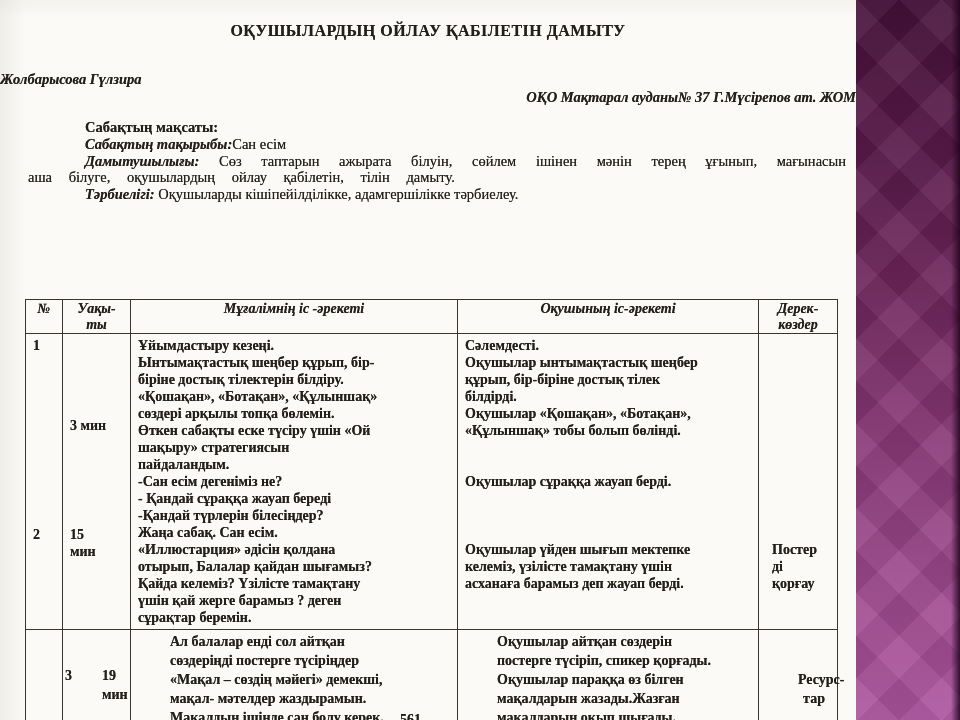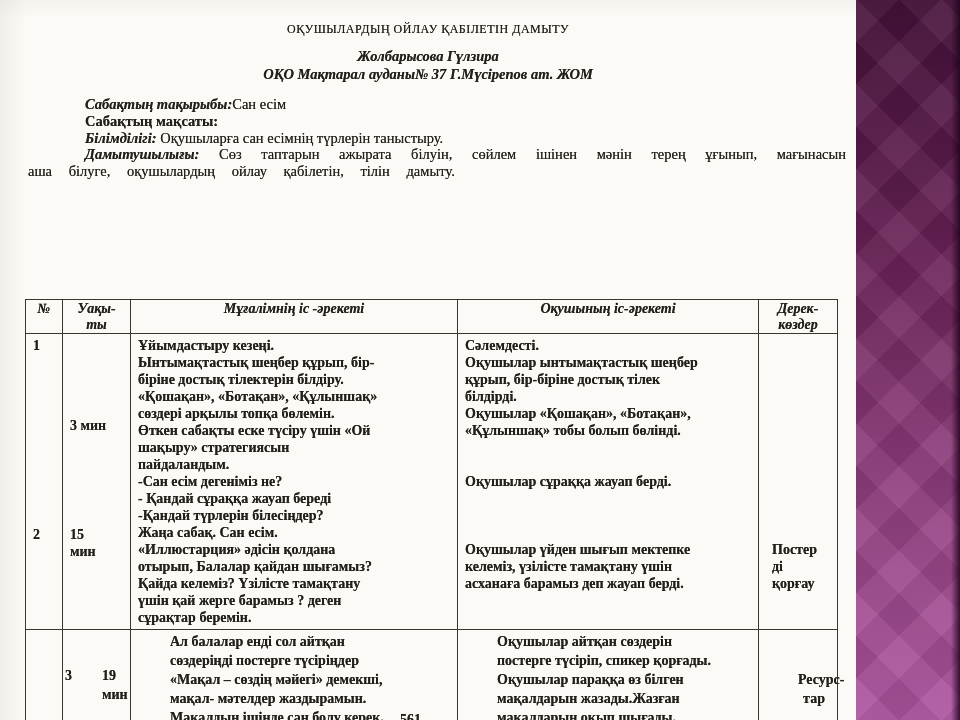--- a/index.html
+++ b/index.html
@@ -26,24 +26,24 @@
       repeating-linear-gradient(135deg, rgba(255,255,255,.045) 0 30px, rgba(0,0,0,.05) 30px 60px),
       linear-gradient(180deg,#451139 0%,#58194a 20%,#6f265c 40%,#8a3a78 62%,#9f4a8e 82%,#ad55a0 100%);
   }
   .strip-edge{
     position:absolute;right:0;top:0;width:9px;height:100%;
     background:linear-gradient(90deg, rgba(32,4,28,0) 0, rgba(32,4,28,.85) 100%);
   }
   
   .doc-title{
     margin:22px 8px 0 8px;text-align:center;
-    font-size:12px;font-weight:400;letter-spacing:.5px;
+    font-size:16px;font-weight:700;letter-spacing:.5px;
   }
-  .author{margin-top:11px;text-align:center;font-size:14.5px;font-weight:700;font-style:italic;}
-  .school{margin-top:1px;text-align:center;font-size:14.5px;font-weight:600;font-style:italic;}
+  .author{margin-top:31px;text-align:left;font-size:14.5px;font-weight:700;font-style:italic;}
+  .school{margin-top:1px;text-align:right;font-size:14.5px;font-weight:600;font-style:italic;}
   
   .paras{margin:13px 8px 0 28px;width:818px;font-size:14.5px;line-height:16.8px;text-align:justify;}
   .paras p{margin:0;text-indent:57px;}
   .lbl-bi{font-weight:700;font-style:italic;}
   .lbl-b{font-weight:700;}
   .spread{word-spacing:13px;}
   .spread-sm{word-spacing:8px;}
   
   .lesson-table{
     position:absolute;left:25px;top:299px;width:812px;
@@ -75,24 +75,24 @@
 
 <div class="slide">
 
   <div class="scan">
 
     <h1 class="doc-title">ОҚУШЫЛАРДЫҢ ОЙЛАУ ҚАБІЛЕТІН ДАМЫТУ</h1>
     <div class="author">Жолбарысова Гүлзира</div>
     <div class="school">ОҚО Мақтарал ауданы№ 37 Г.Мүсірепов ат. ЖОМ</div>
 
     <div class="paras">
+      <p><span class="lbl-b">Сабақтың мақсаты:</span><span></span></p>
       <p><span class="lbl-bi">Сабақтың тақырыбы:</span><span>Сан есім</span></p>
-      <p><span class="lbl-b">Сабақтың мақсаты:</span><span></span></p>
-      <p><span class="lbl-bi">Білімділігі:</span><span> Оқушыларға сан есімнің түрлерін таныстыру.</span></p>
       <p class="spread"><span class="lbl-bi">Дамытушылығы:</span><span> Сөз таптарын ажырата білуін, сөйлем ішінен мәнін терең ұғынып, мағынасын аша білуге, оқушылардың ойлау қабілетін, тілін дамыту.</span></p>
+      <p><span class="lbl-bi">Тәрбиелігі:</span><span> Оқушыларды кішіпейілділікке, адамгершілікке тәрбиелеу.</span></p>
     </div>
 
     <table class="lesson-table">
       <colgroup>
         <col style="width:37px">
           <col style="width:68px">
           <col style="width:327px">
           <col style="width:301px">
           <col style="width:79px">
       </colgroup>

